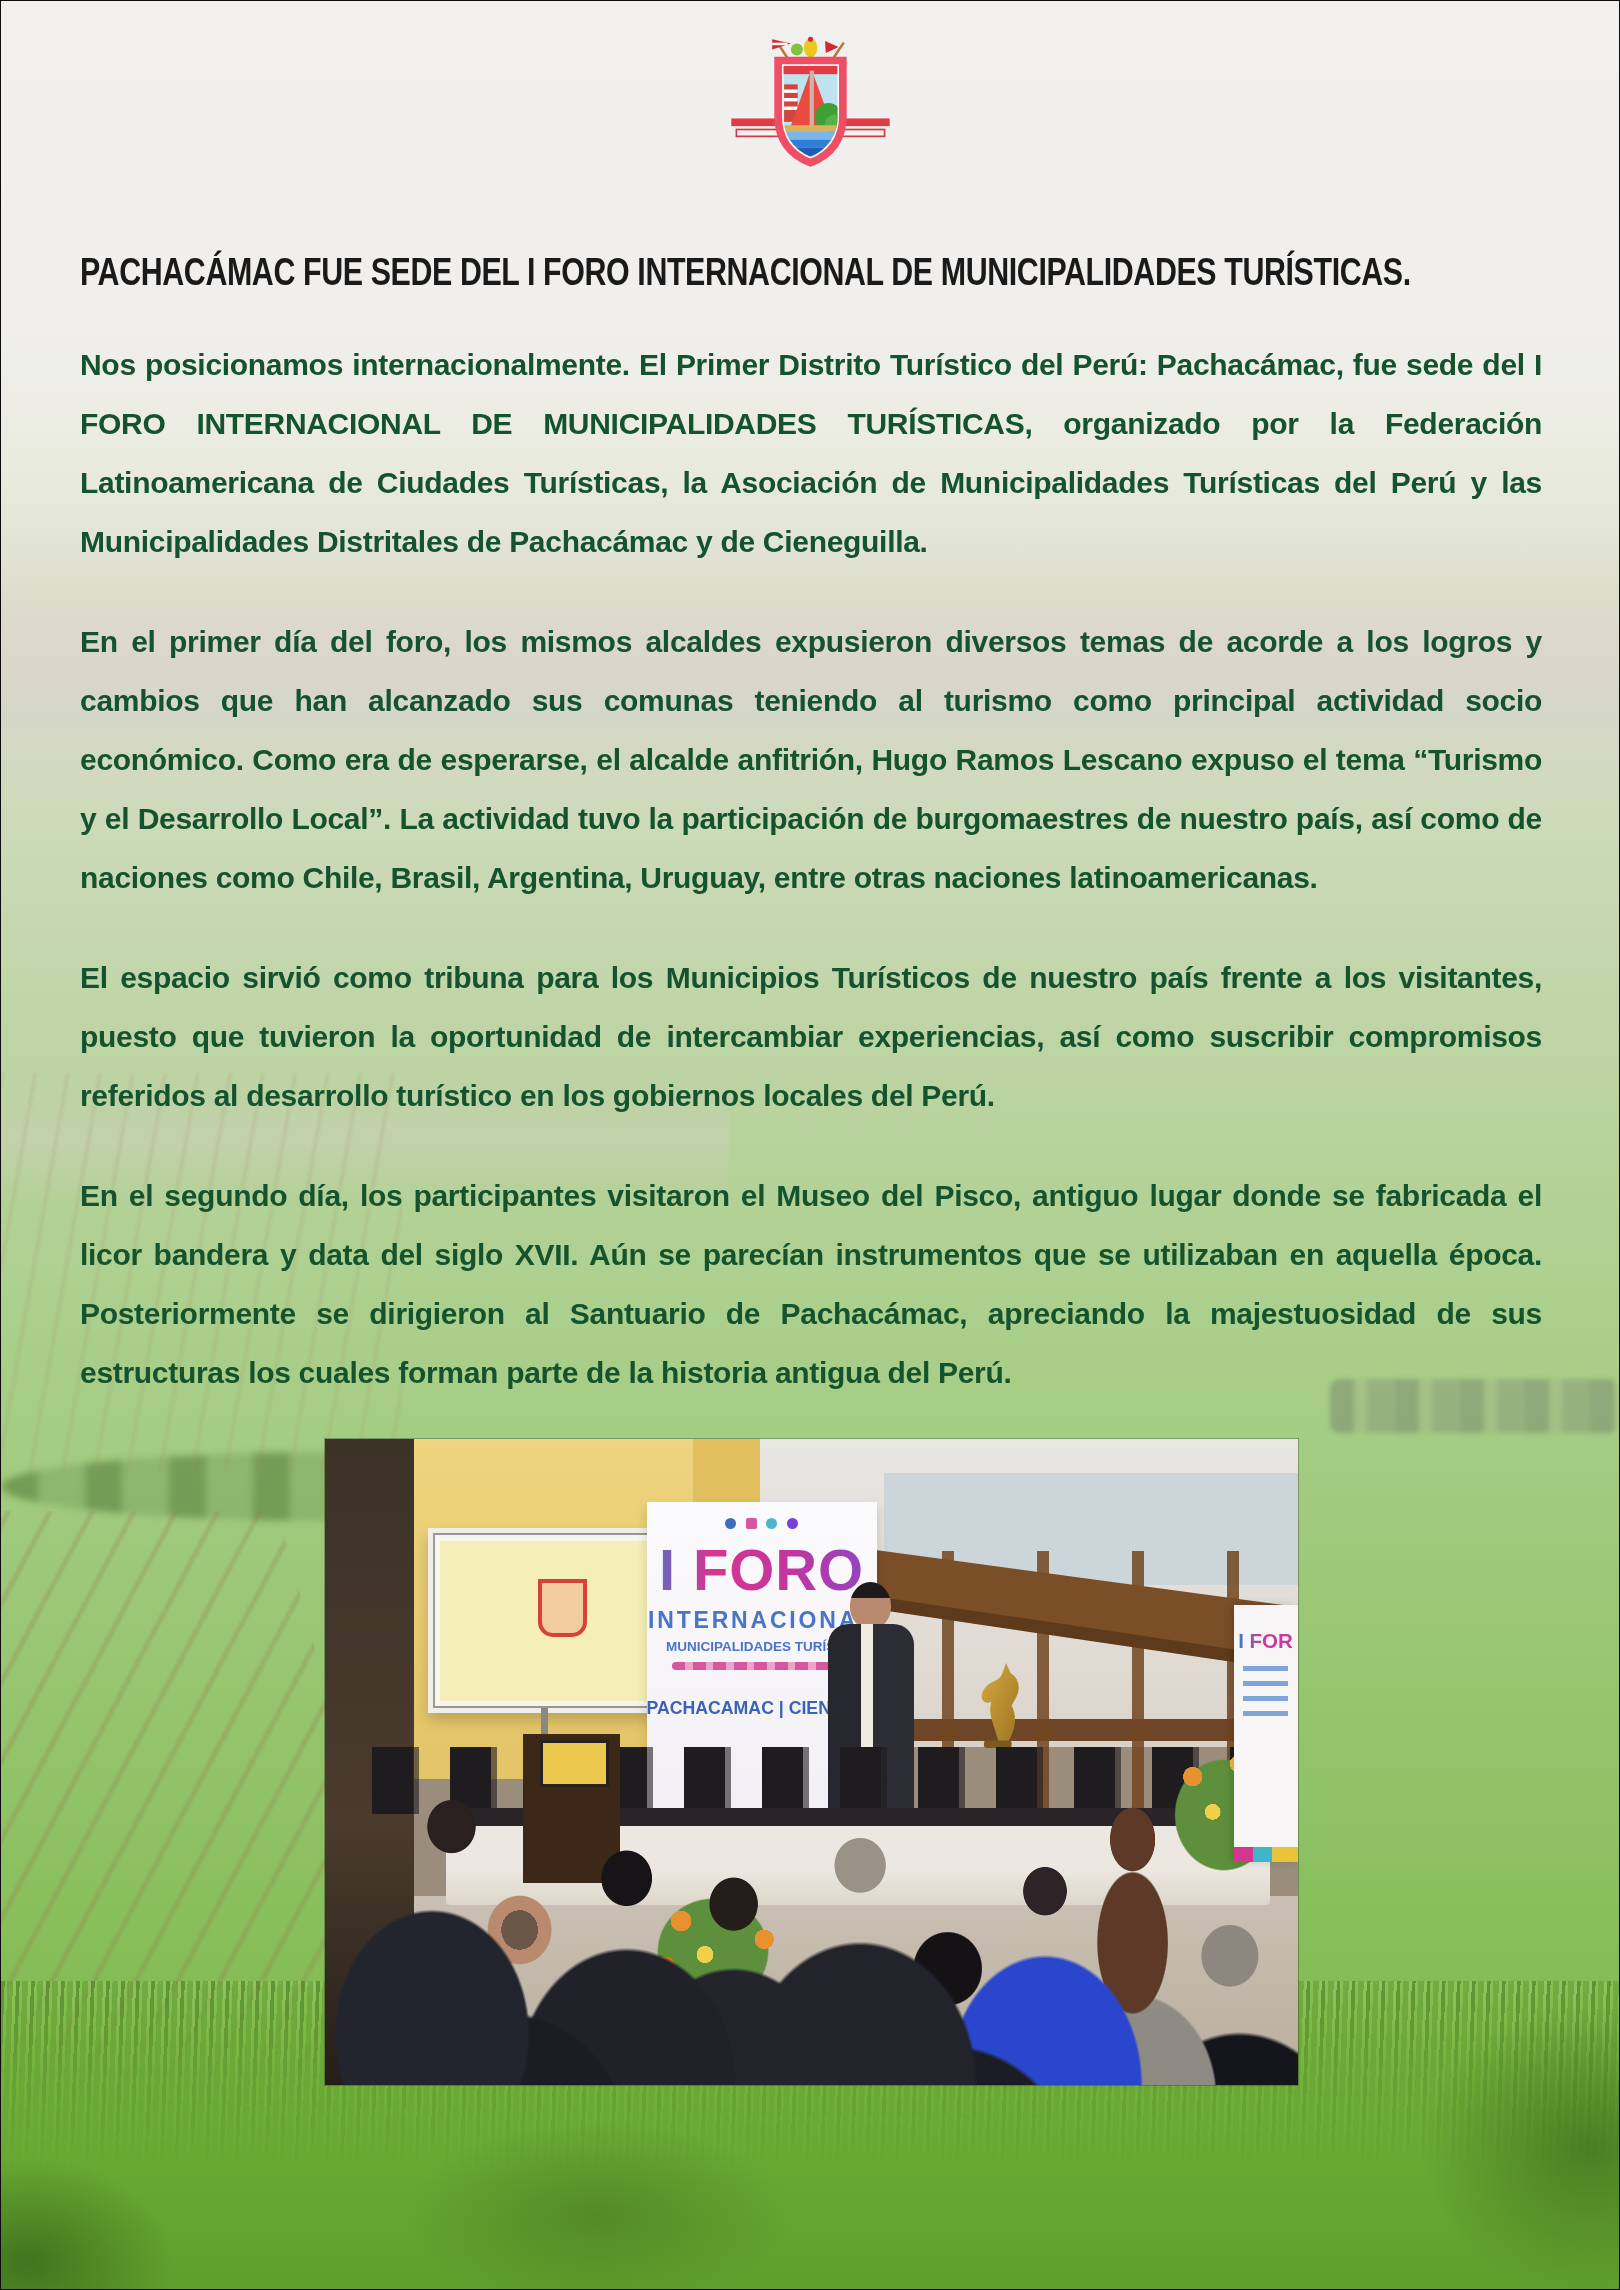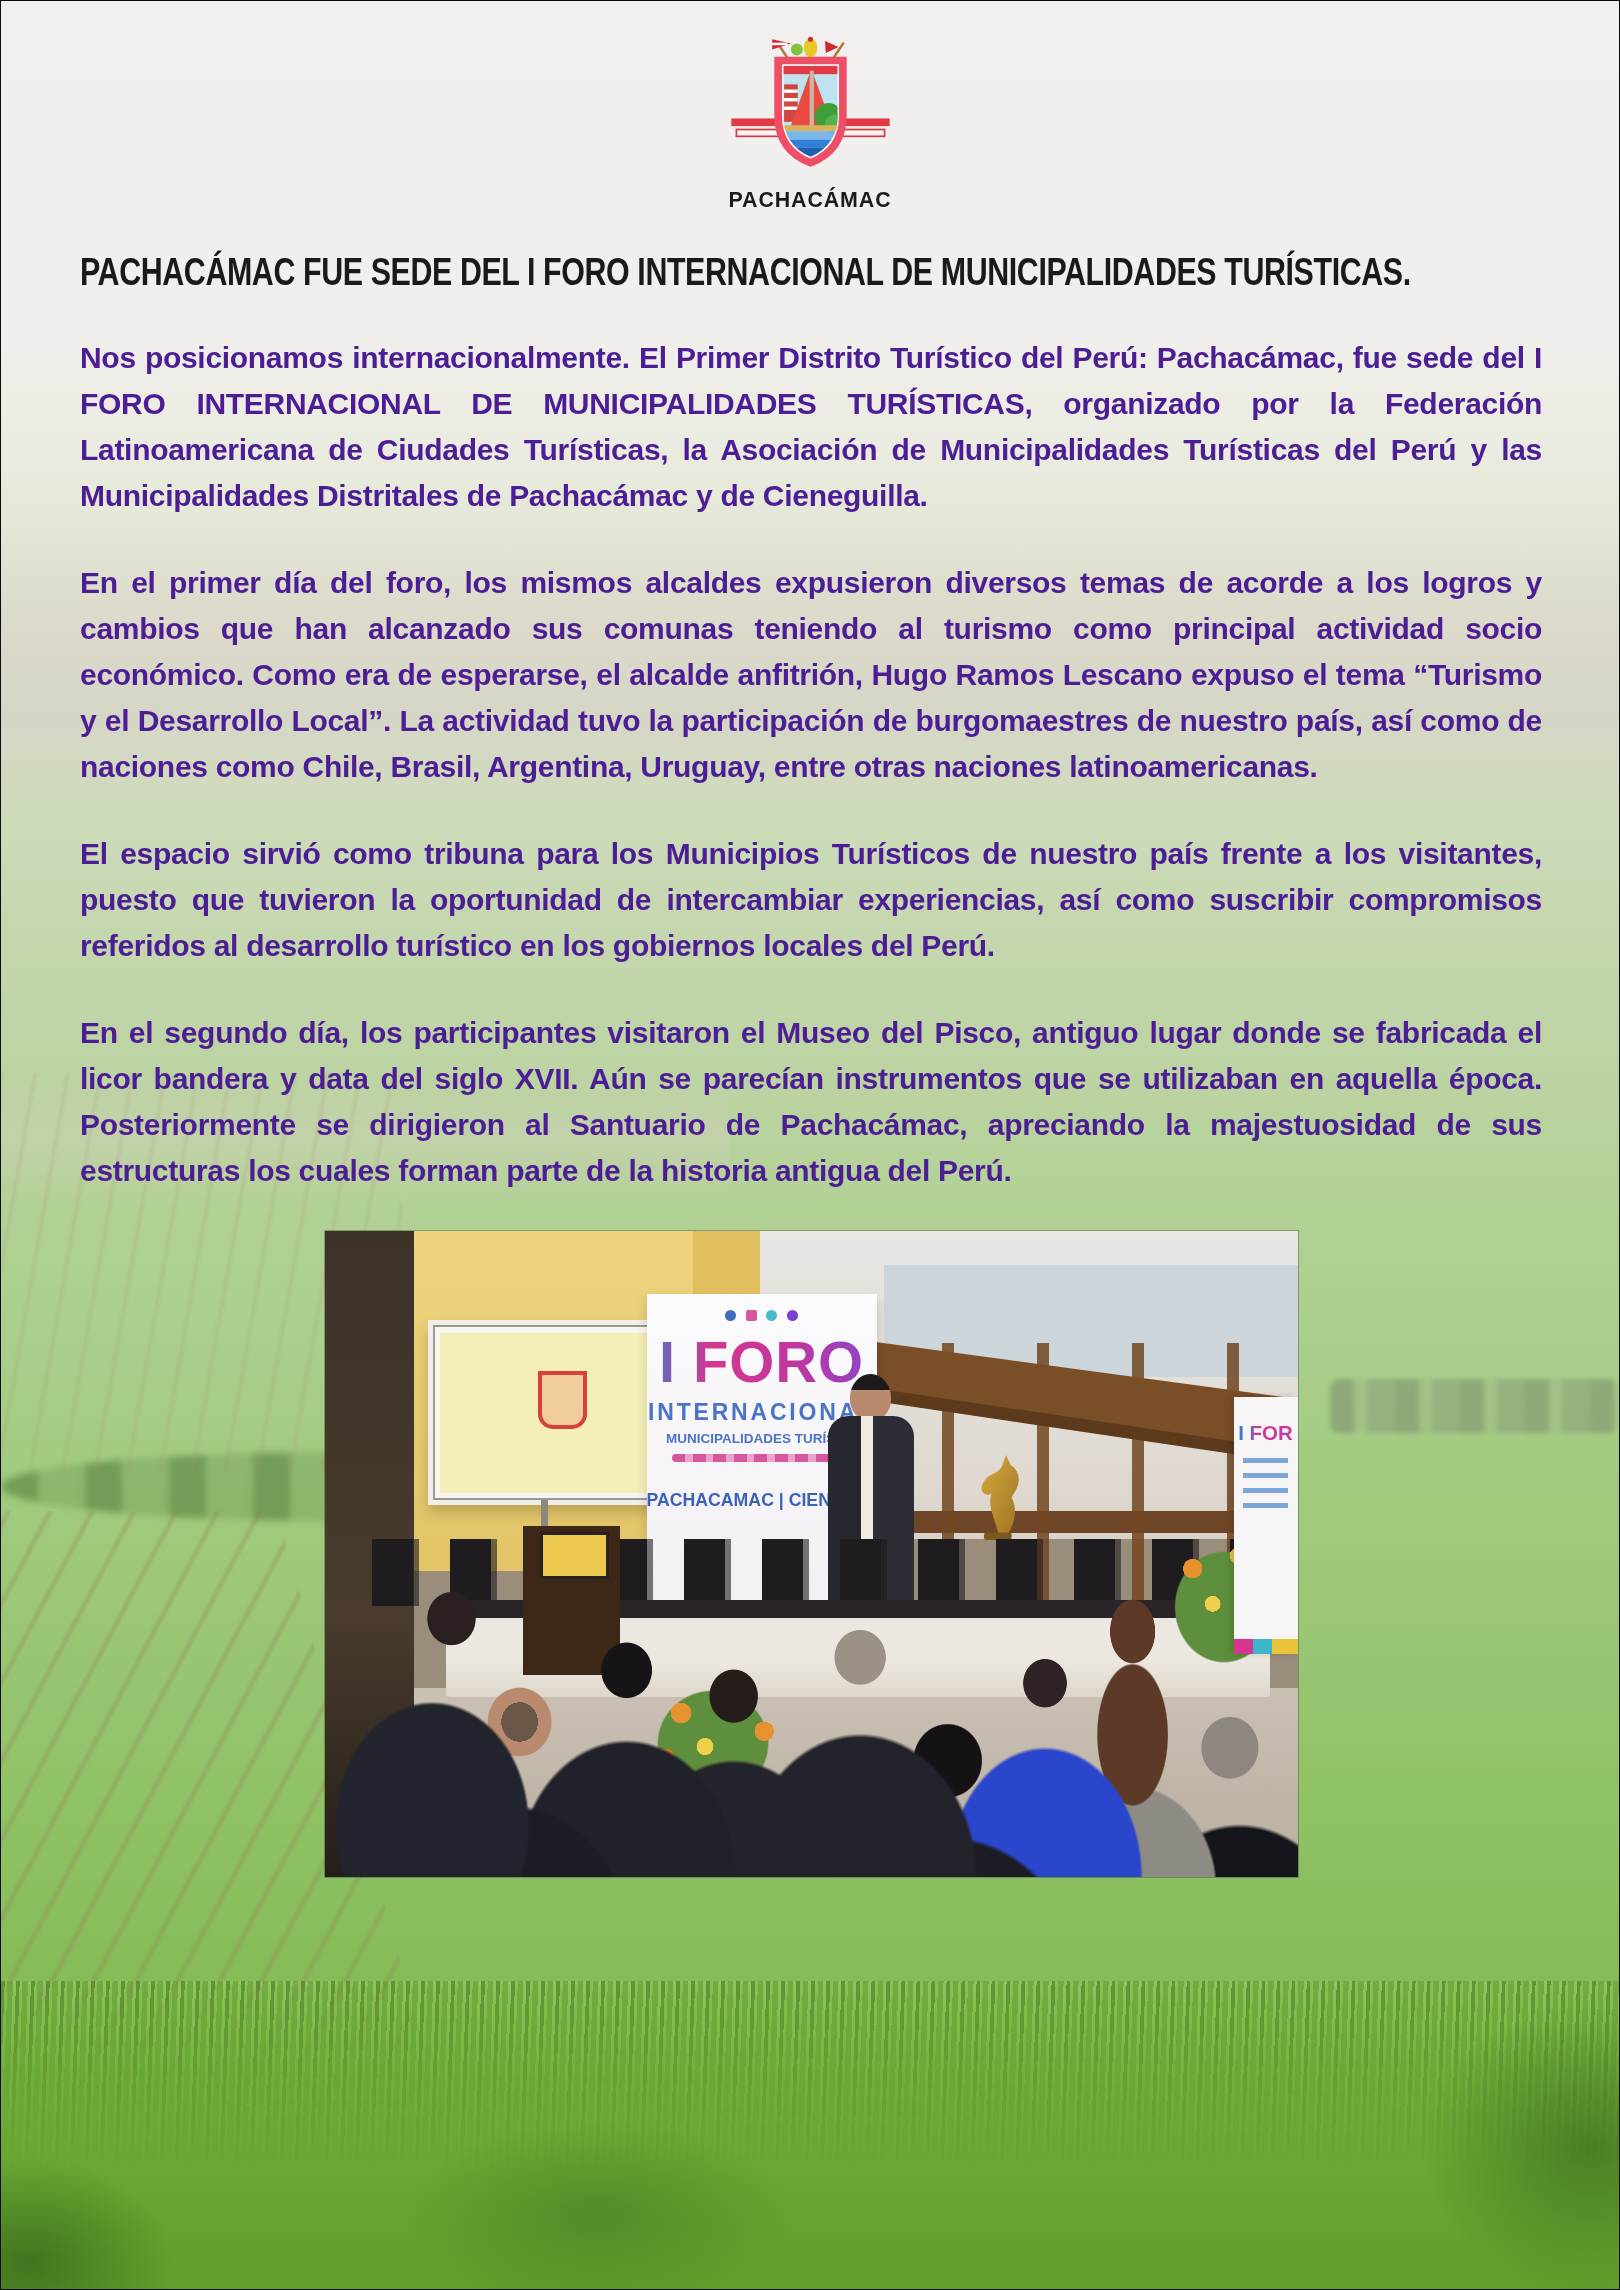--- a/index.html
+++ b/index.html
@@ -44,21 +44,21 @@
   .masthead{position:absolute;top:34px;left:0;right:0;text-align:center;}
   .crest{display:inline-block;width:177px;height:149px;}
   .crest-caption{margin-top:1.9px;color:#1b1b1b;font-weight:bold;line-height:1.05;}
   .crest-caption .l1{font-size:16px;letter-spacing:0.5px;}
   .crest-caption .l2{font-size:21.4px;letter-spacing:0.9px;}
 
   
   .content{position:relative;padding:250px 77px 12px 79px;}
   .article h1{margin:0 0 41px 0;font-size:38px;font-weight:bold;color:#1a1a1a;
     letter-spacing:-0.5px;white-space:nowrap;transform:scaleX(.80);transform-origin:left center;}
-  .article p{margin:0 0 41px 0;font-size:30px;line-height:46px;font-weight:bold;color:#4c1d95;
+  .article p{margin:0 0 41px 0;font-size:30px;line-height:59px;font-weight:bold;color:#14532d;
     text-align:justify;letter-spacing:-0.3px;}
   .article p:last-child{margin-bottom:0;}
 
   
   .photo{position:relative;width:973px;height:646px;margin:37px auto 0;overflow:hidden;
     background:#ddd;box-shadow:0 0 0 0.9px rgba(30,40,20,.35);}
   .ph-bg{position:absolute;inset:0;background:
       repeating-linear-gradient(90deg,rgba(113,70,32,.85) 0 12px,rgba(0,0,0,0) 12px 95px) 522px 112px/438px 308px no-repeat,
       linear-gradient(#6e4526,#6e4526) 522px 280px/451px 22.4px no-repeat,
       linear-gradient(#5d3a1f,#5d3a1f) 522px 369px/451px 17px no-repeat,
@@ -210,21 +210,20 @@
           <circle cx="116" cy="96" r="16" fill="#3f9e38"></circle>
           <circle cx="124" cy="105" r="12" fill="#55b14a"></circle>
           <rect x="63" y="106" width="64" height="7" fill="#d8b35c"></rect>
           <rect x="63" y="113" width="64" height="10" fill="#79b7e8"></rect>
           <rect x="63" y="123" width="64" height="9" fill="#2f7fd8"></rect>
           <rect x="63" y="132" width="64" height="12" fill="#1f5fb0"></rect>
         </g>
       </svg>
     </span>
     <div class="crest-caption">
-      <div class="l2">PACHACÁMAC</div>
     </div>
   </header>
 
   <div class="content">
     <article class="article">
       <h1><span>PACHACÁMAC FUE SEDE DEL I FORO INTERNACIONAL DE MUNICIPALIDADES TURÍSTICAS.</span></h1>
       <p>Nos posicionamos internacionalmente. El Primer Distrito Turístico del Perú: Pachacámac, fue sede del I FORO INTERNACIONAL DE MUNICIPALIDADES TURÍSTICAS, organizado por la Federación Latinoamericana de Ciudades Turísticas, la Asociación de Municipalidades Turísticas del Perú y las Municipalidades Distritales de Pachacámac y de Cieneguilla.</p>
       <p>En el primer día del foro, los mismos alcaldes expusieron diversos temas de acorde a los logros y cambios que han alcanzado sus comunas teniendo al turismo como principal actividad socio económico. Como era de esperarse, el alcalde anfitrión, Hugo Ramos Lescano expuso el tema “Turismo y el Desarrollo Local”. La actividad tuvo la participación de burgomaestres de nuestro país, así como de naciones como Chile, Brasil, Argentina, Uruguay, entre otras naciones latinoamericanas.</p>
       <p>El espacio sirvió como tribuna para los Municipios Turísticos de nuestro país frente a los visitantes, puesto que tuvieron la oportunidad de intercambiar experiencias, así como suscribir compromisos referidos al desarrollo turístico en los gobiernos locales del Perú.</p>
       <p>En el segundo día, los participantes visitaron el Museo del Pisco, antiguo lugar donde se fabricada el licor bandera y data del siglo XVII. Aún se parecían instrumentos que se utilizaban en aquella época. Posteriormente se dirigieron al Santuario de Pachacámac, apreciando la majestuosidad de sus estructuras los cuales forman parte de la historia antigua del Perú.</p>

